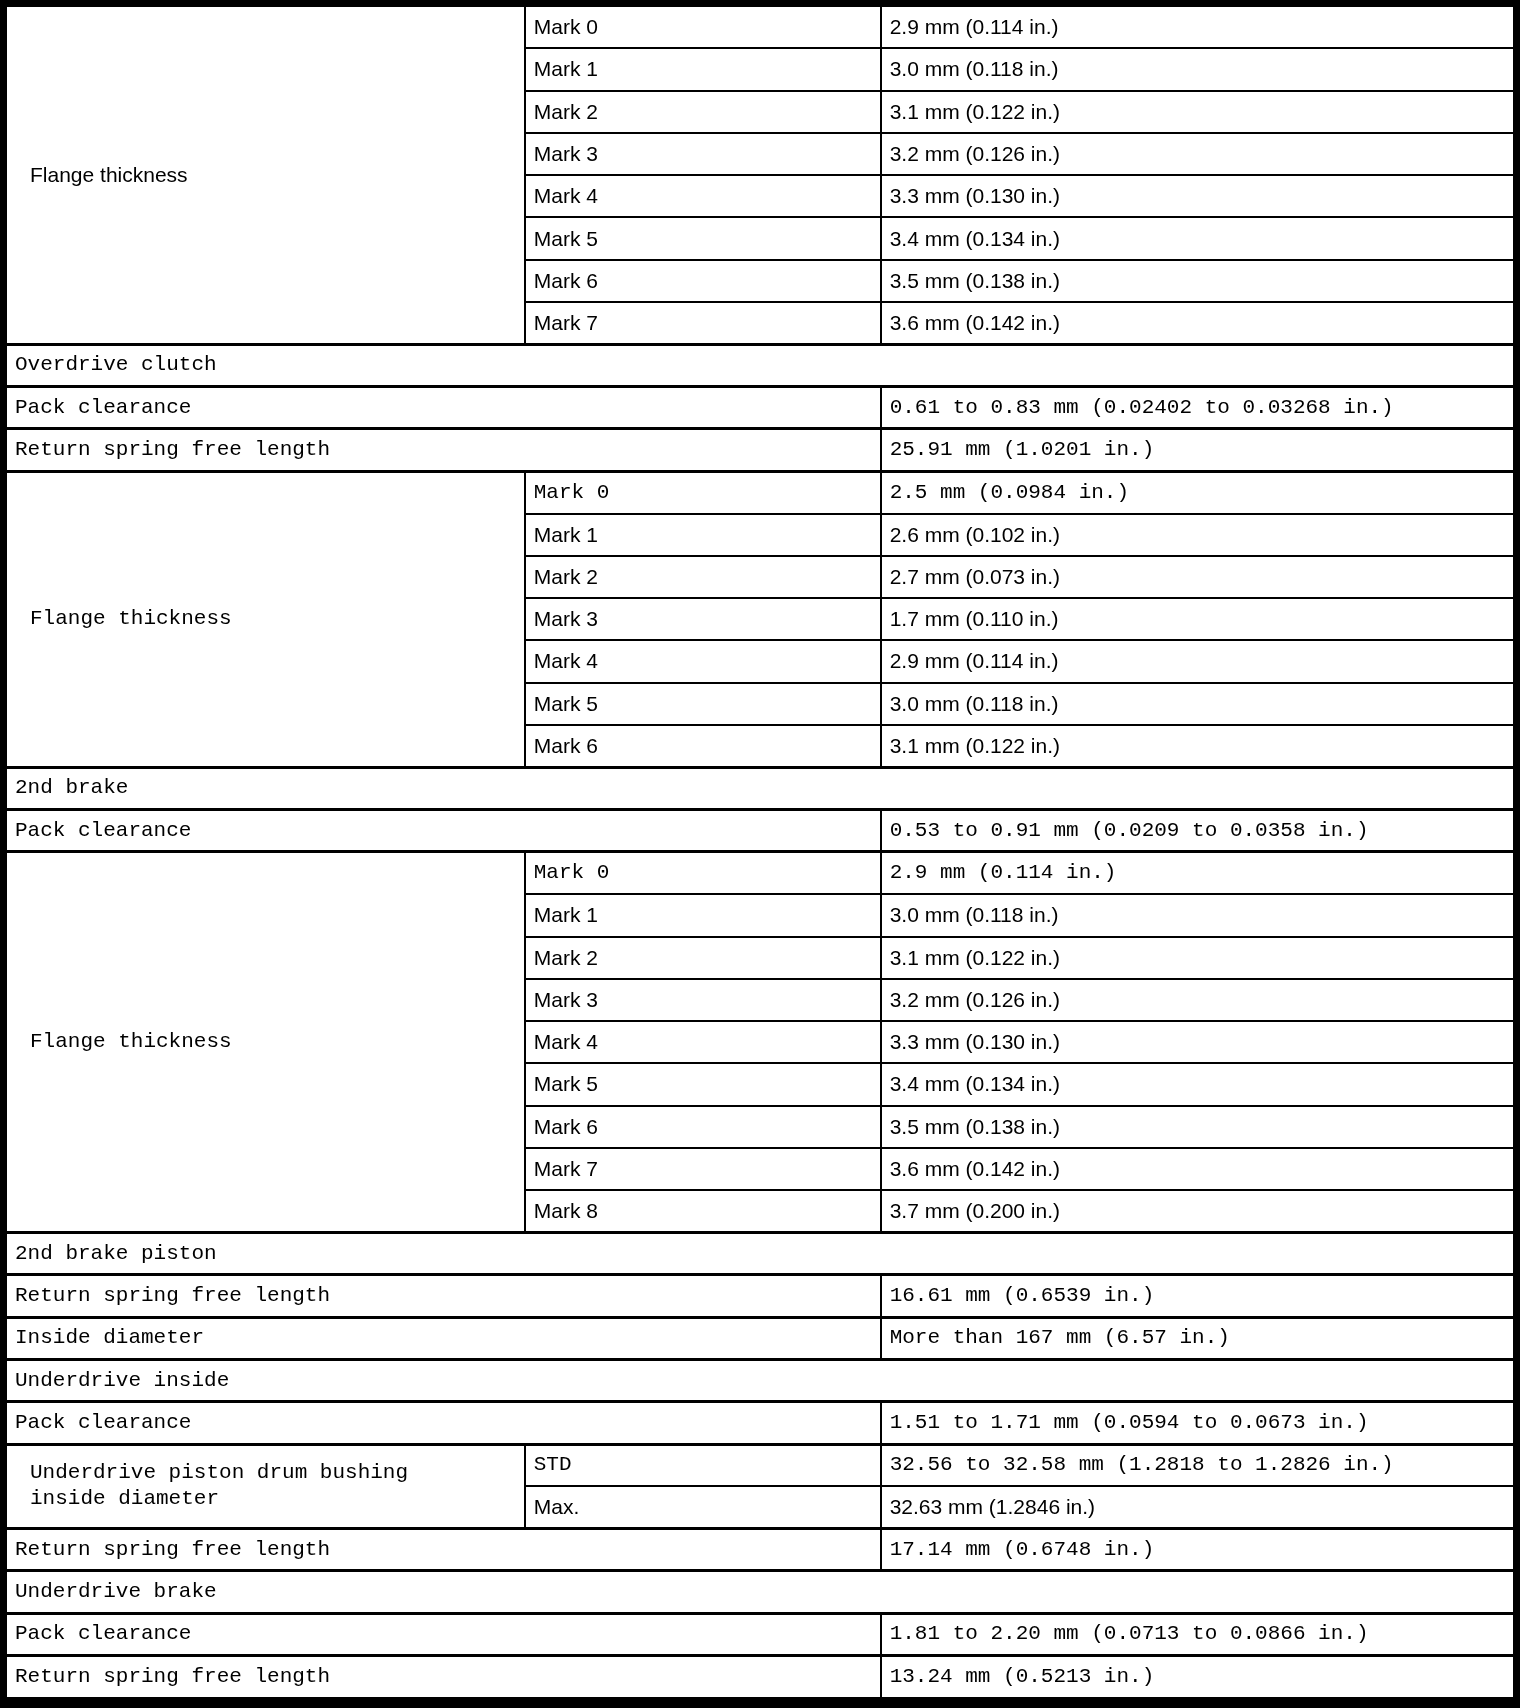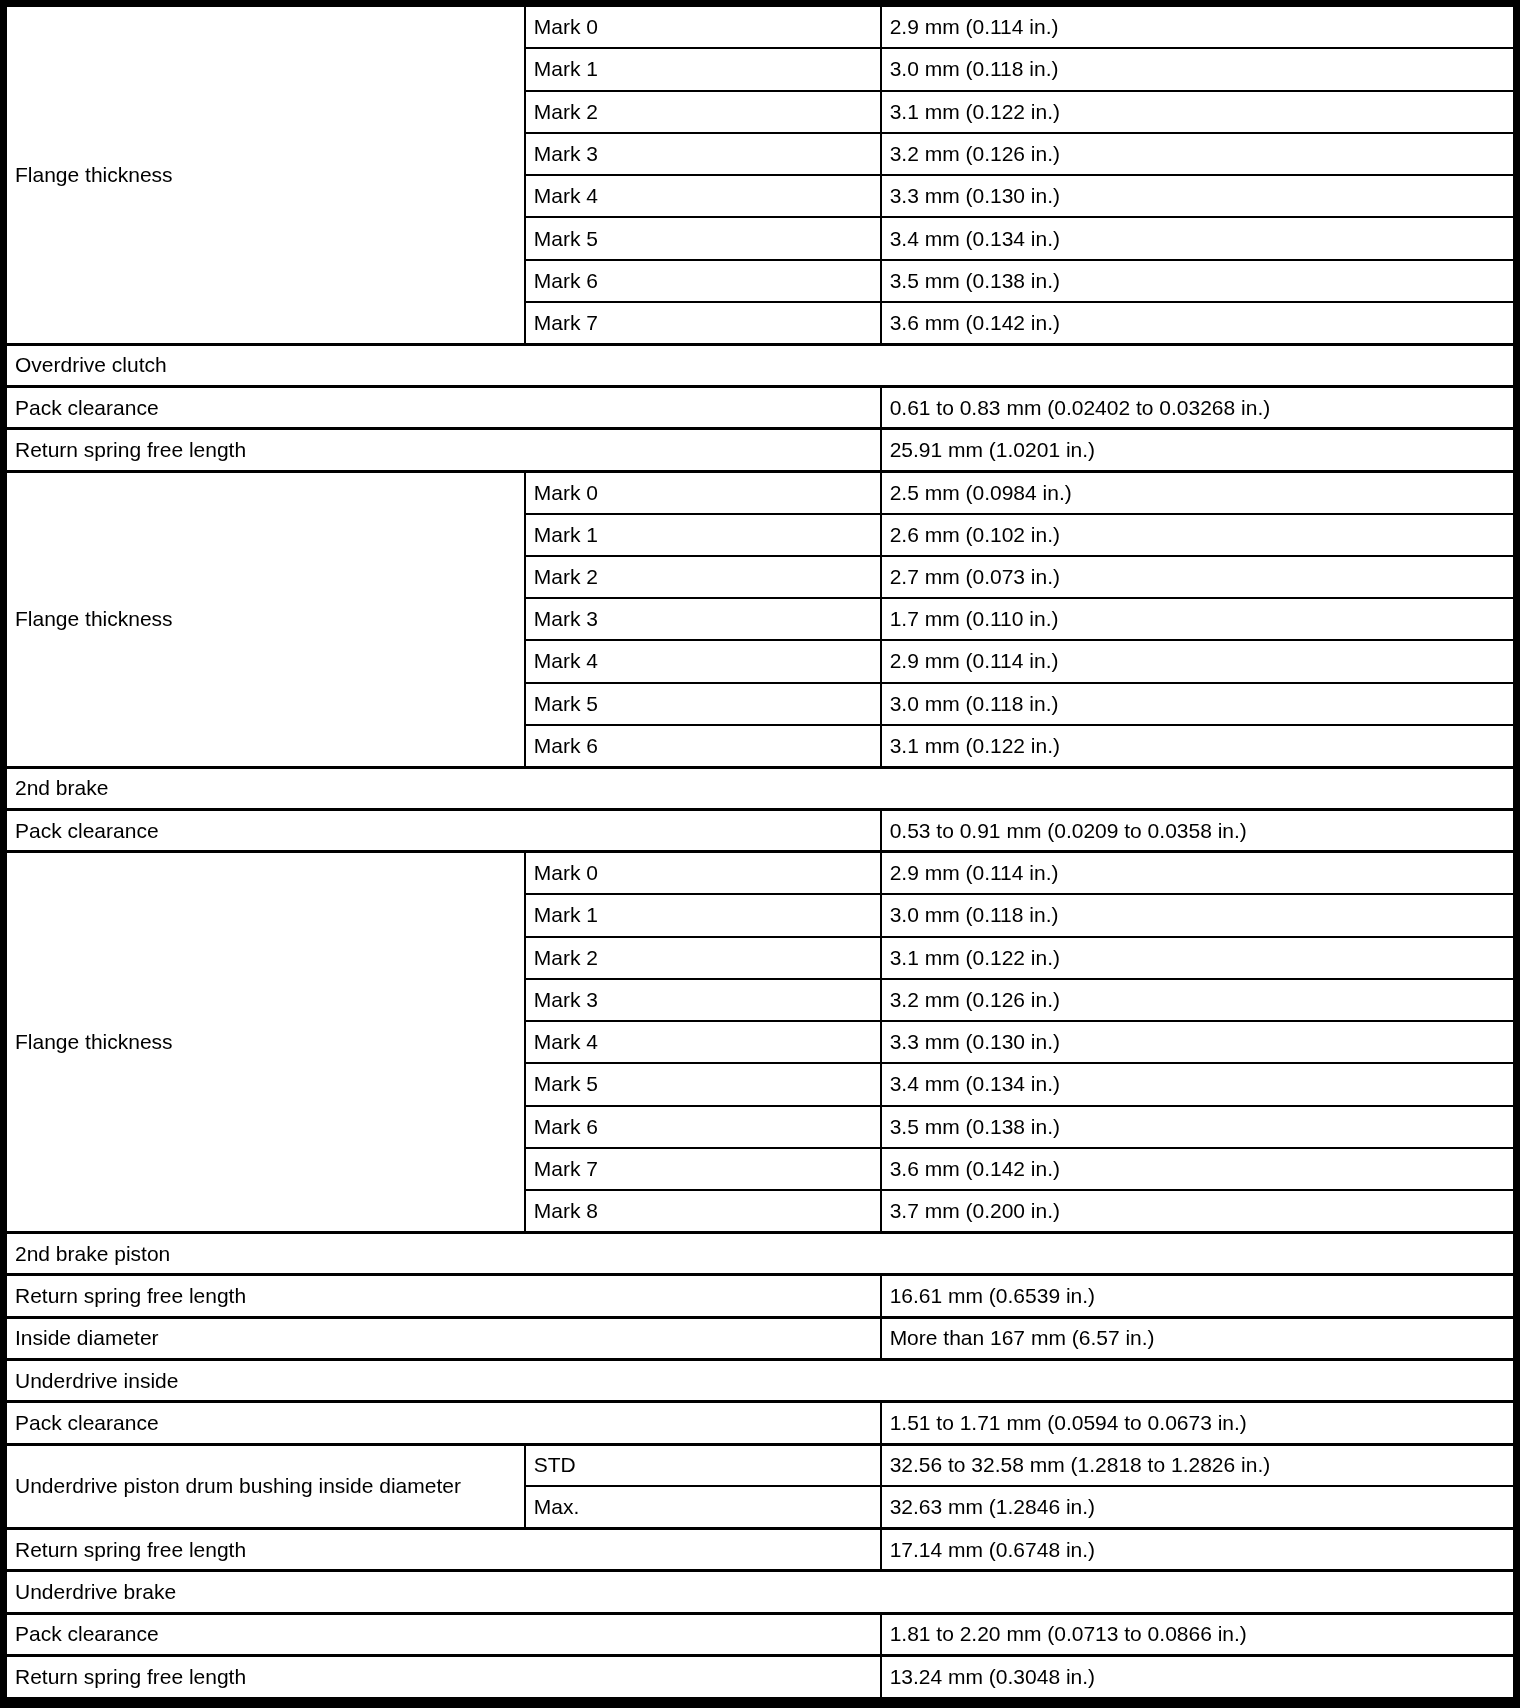--- a/index.html
+++ b/index.html
@@ -30,24 +30,26 @@
     padding: 2px 8px;
     vertical-align: middle;
     text-align: left;
     height: 40px;
     box-sizing: border-box;
     overflow: hidden;
     line-height: 1.25;
   }
   tr.sec > td {
     border-top: 3px solid #000000;
+    font-family: Liberation Mono, monospace;
   }
   td.group-label-cell span {
     display: block;
     max-width: 460px;
+    margin-left: 15px;
   }
 </style>
 </head>
 <body>
 
 <div class="table-wrap">
   <table class="spec-table">
     <colgroup>
       <col style="width:34.4%">
       <col style="width:23.6%">
@@ -227,18 +229,18 @@
       <tr class="sec">
         <td colspan="3">Underdrive brake</td>
       </tr>
 
       <tr class="sec">
         <td colspan="2">Pack clearance</td>
         <td>1.81 to 2.20 mm (0.0713 to 0.0866 in.)</td>
       </tr>
       <tr class="sec">
         <td colspan="2">Return spring free length</td>
-        <td>13.24 mm (0.3048 in.)</td>
+        <td>13.24 mm (0.5213 in.)</td>
       </tr>
 
     </tbody>
   </table>
 </div>
 
 </body></html>

